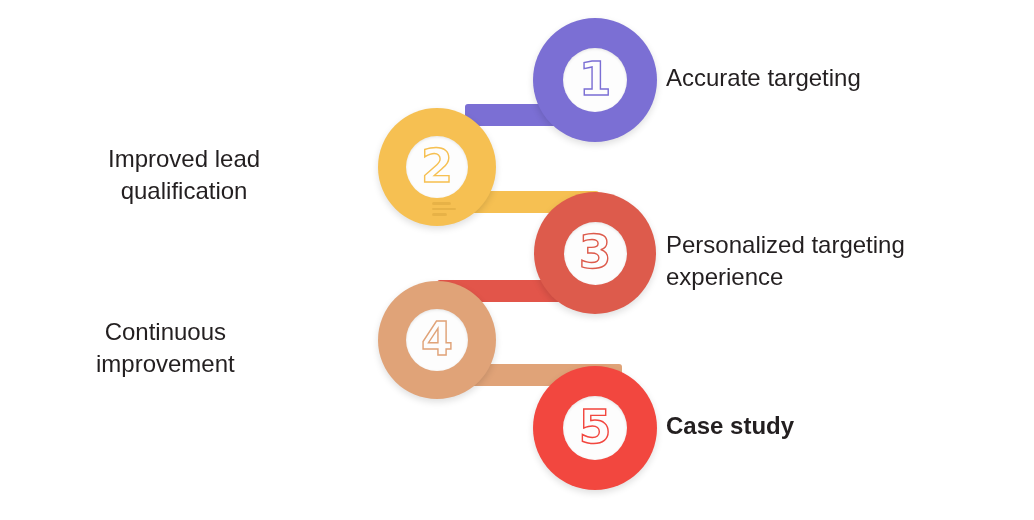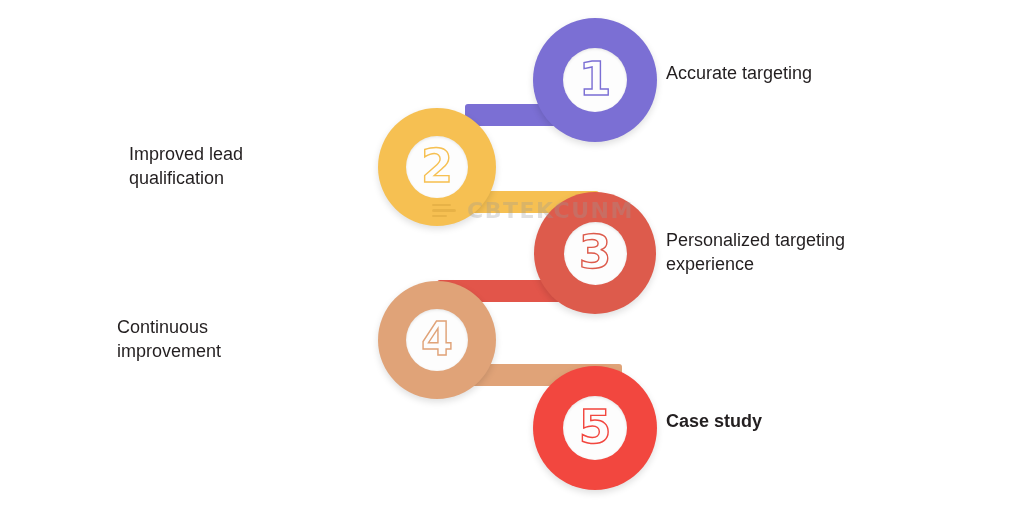--- a/index.html
+++ b/index.html
@@ -53,26 +53,26 @@
     letter-spacing: 0;
     user-select: none;
     padding-bottom: 3px;
   }
 
   
   .label {
     position: absolute;
     z-index: 4;
     font-family: "Liberation Sans", sans-serif;
-    font-size: 18px;
+    font-size: 24px;
     line-height: 1.32;
     color: #231f20;
     white-space: pre-line;
   }
-  .label.left  { text-align: left; margin-left: 21px; }
+  .label.left  { text-align: center; }
   .label.right { text-align: left; }
 
   
   .watermark {
     position: absolute;
     z-index: 5;
     opacity: 0.30;
     pointer-events: none;
     display: flex;
     align-items: center;
@@ -152,16 +152,15 @@
 improvement</div>
       <div class="label right" style="left: 666px; top: 410px; max-width: 300px; font-weight: bold;">Case study</div>
     </div>
 
   <div class="watermark" id="watermark" style="left: 430px; top: 198px;">
     <div class="wm-mark">
       <span></span>
         <span></span>
         <span></span>
     </div>
-    <div class="wm-text">CBTEKCUNM</div>
   </div>
 
 </div>
 
 </body></html>

